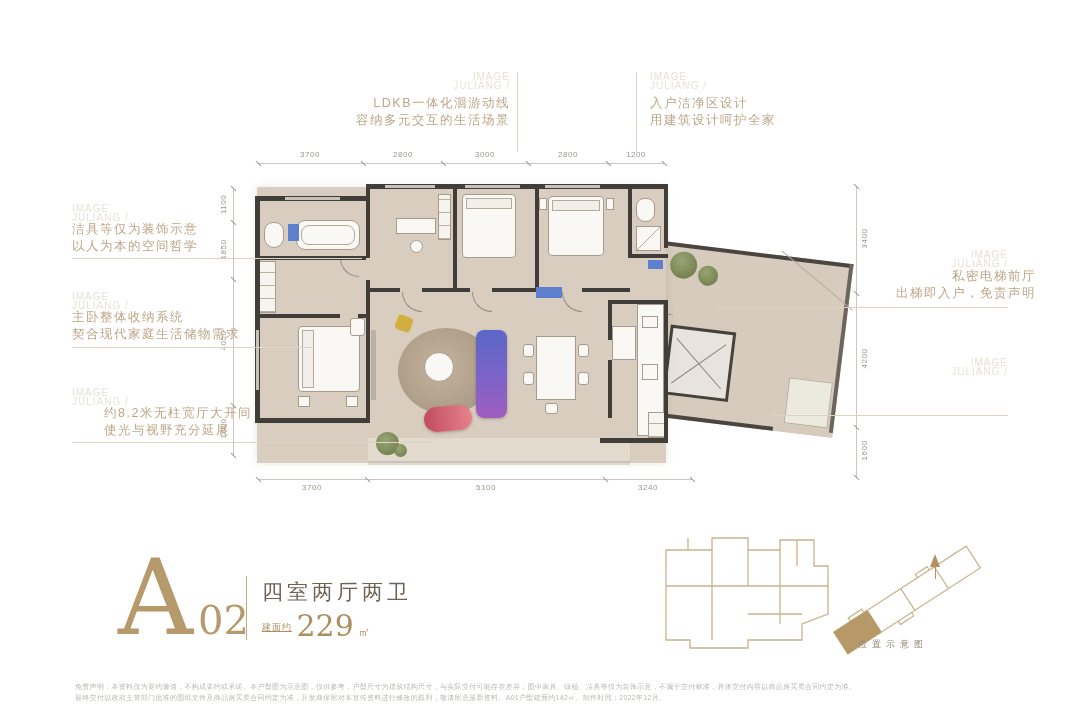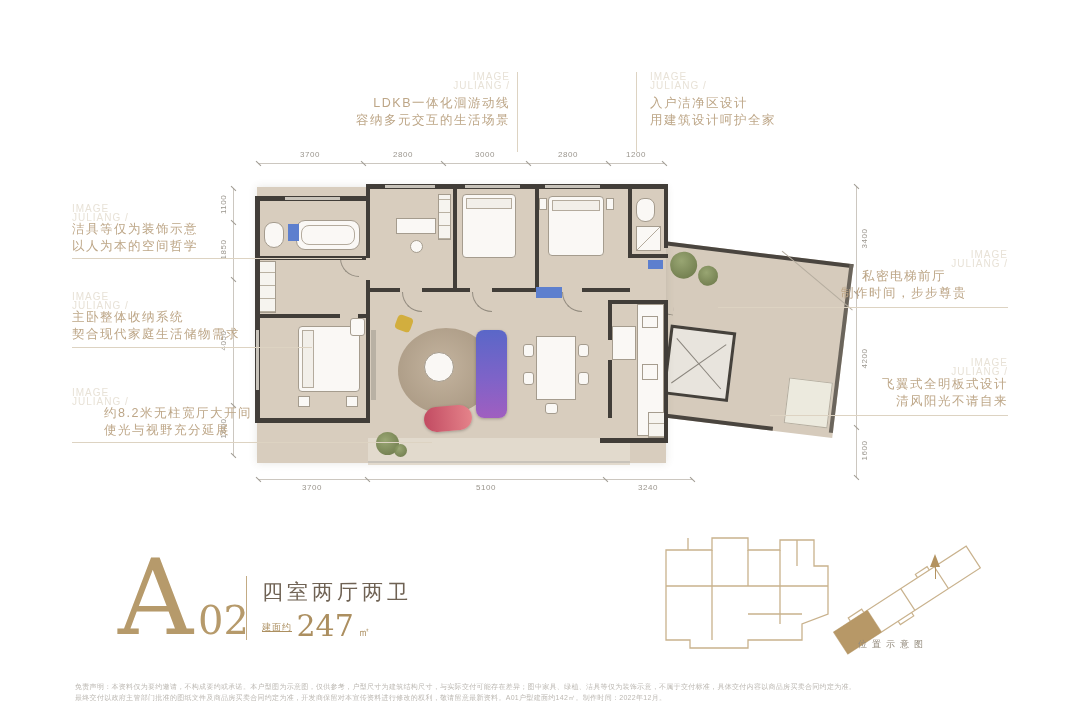--- a/index.html
+++ b/index.html
@@ -235,43 +235,39 @@
   <div class="ann" style="left:72px;top:405px;width:200px;margin-left:32px;">
     <div>约8.2米无柱宽厅大开间</div>
     <div>使光与视野充分延展</div>
   </div>
   <div class="lead" style="left:72px;top:442px;width:360px;height:1px;"></div>
 
   <div class="wm" style="left:850px;top:250px;width:158px;text-align:right;">
     <div>IMAGE</div>
     <div>JULIANG /</div>
   </div>
-  <div class="ann" style="left:800px;top:268px;width:208px;text-align:center;">
+  <div class="ann" style="left:828px;top:268px;width:208px;text-align:right;">
     <div>私密电梯前厅</div>
-    <div>制作时间，步步尊贵</div>
+    <div>出梯即入户，免责声明</div>
   </div>
   <div class="lead" style="left:718px;top:307px;width:290px;height:1px;"></div>
 
   <div class="wm" style="left:850px;top:358px;width:158px;text-align:right;">
     <div>IMAGE</div>
     <div>JULIANG /</div>
-  </div>
-  <div class="ann" style="left:800px;top:376px;width:208px;text-align:right;">
-    <div>飞翼式全明板式设计</div>
-    <div>清风阳光不请自来</div>
   </div>
   <div class="lead" style="left:770px;top:415px;width:238px;height:1px;"></div>
 
   <div class="abs serif" style="left:118px;top:548px;font-size:104px;line-height:100px;color:#b69a6b;z-index:7;">A</div>
   <div class="abs serif" style="left:198px;top:600px;font-size:40px;line-height:40px;color:#b69a6b;z-index:7;">02</div>
   <div class="abs" style="left:246px;top:576px;width:1px;height:64px;background:#c3ab84;z-index:7;"></div>
   <div class="abs" style="left:262px;top:578px;font-size:21px;color:#6f6254;letter-spacing:4px;z-index:7;">四室两厅两卫</div>
   <div class="abs" style="left:262px;top:608px;z-index:7;color:#ac8f60;">
     <span style="font-size:9px;letter-spacing:1px;vertical-align:6px;text-decoration:underline;">建面约</span>
-    <span class="serif" style="font-size:30px;">247</span>
+    <span class="serif" style="font-size:30px;">229</span>
     <span style="font-size:12px;">㎡</span>
   </div>
 
   <svg width="190" height="130" viewBox="0 0 190 130" style="position:absolute;left:652px;top:522px;z-index:7;" xmlns="http://www.w3.org/2000/svg">
     <g fill="none" stroke="#c9b28d" stroke-width="1.3">
       <path d="M14,28 H60 V16 H96 V28 H128 V18 H162 V44 H176 V92 L150,102 V118 H96 V126 H38 V118 H14 Z"></path>
       <path d="M60,28 V64 M96,28 V64 M128,28 V64 M14,64 H176 M60,64 V118 M128,64 V102 M96,92 H150"></path>
       <path d="M36,28 V16 M145,18 V44"></path>
     </g>
   </svg>

